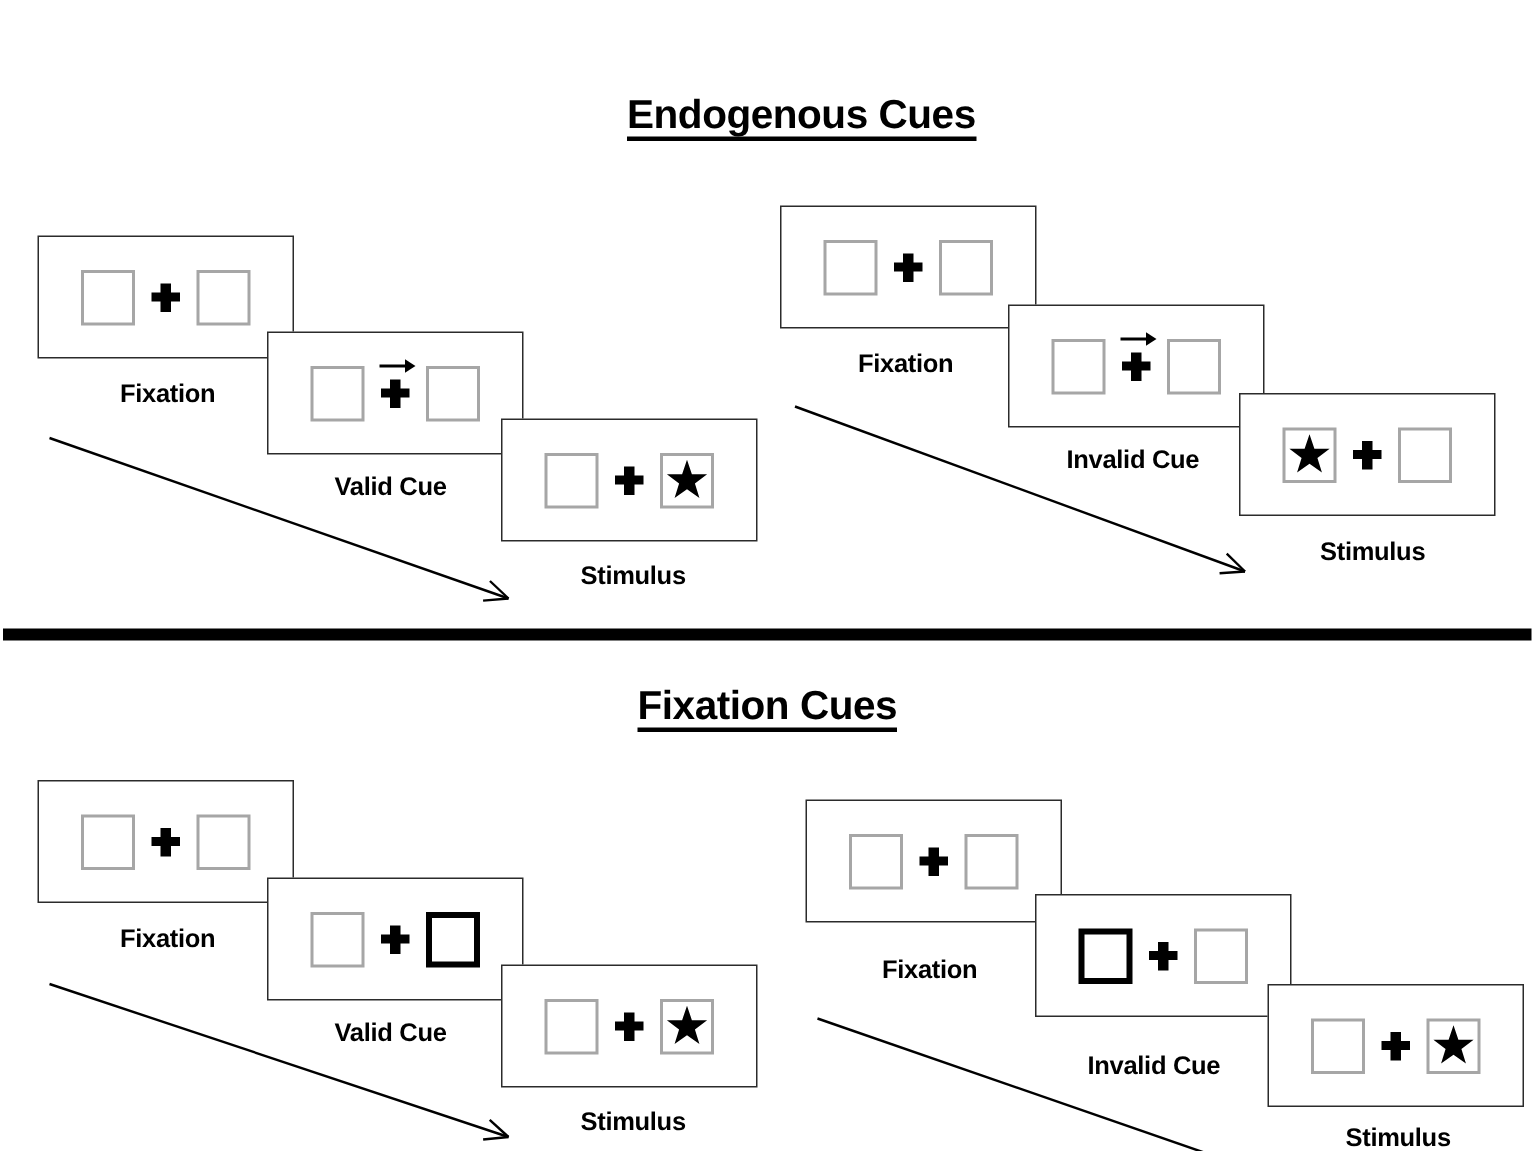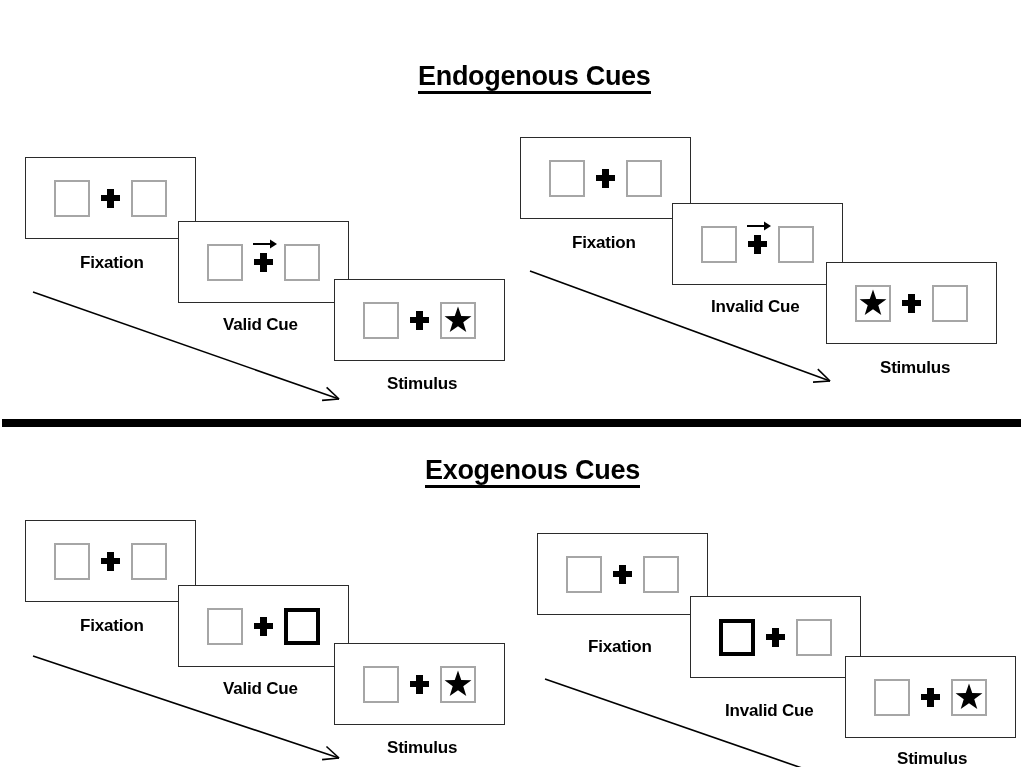--- a/index.html
+++ b/index.html
@@ -209,21 +209,21 @@
             <polygon points="50.00,5.00 60.87,37.03 94.70,37.48 67.59,57.72 77.63,90.02 50.00,70.50 22.37,90.02 32.41,57.72 5.30,37.48 39.13,37.03" fill="#000000"></polygon>
           </svg>
         </div>
         <div class="gap" style="width: 11px; height: 1px;"></div>
         <div class="plus"></div>
         <div class="gap" style="width: 11px; height: 1px;"></div>
         <div class="ph-box" style="width: 36px; height: 37px;"></div>
       </div>
     </div>
     <div class="stage-label" style="left: 880px; top: 322px;">Stimulus</div>
-    <div class="section-title" style="left: 425px; top: 420px; width: auto;">Exogenous Cues</div>
+    <div class="section-title" style="left: 425px; top: 420px; width: auto;">Fixation Cues</div>
     <svg class="flow-arrow" width="334" height="130" style="left: 19px; top: 606px;">
       <line x1="14" y1="14" x2="320" y2="116" stroke="#000" stroke-width="1.6"></line>
       <line x1="320" y1="116" x2="303.08198412435047" y2="117.66755474610919" stroke="#000" stroke-width="1.6"></line>
       <line x1="320" y1="116" x2="307.4661201471459" y2="104.51514667772295" stroke="#000" stroke-width="1.6"></line>
     </svg>
     <div class="frame" style="left: 25px; top: 484px; width: 171px; height: 82px;">
       <div class="frame-inner">
         <div class="ph-box" style="width: 36px; height: 37px;"></div>
         <div class="gap" style="width: 11px; height: 1px;"></div>
         <div class="plus"></div>

